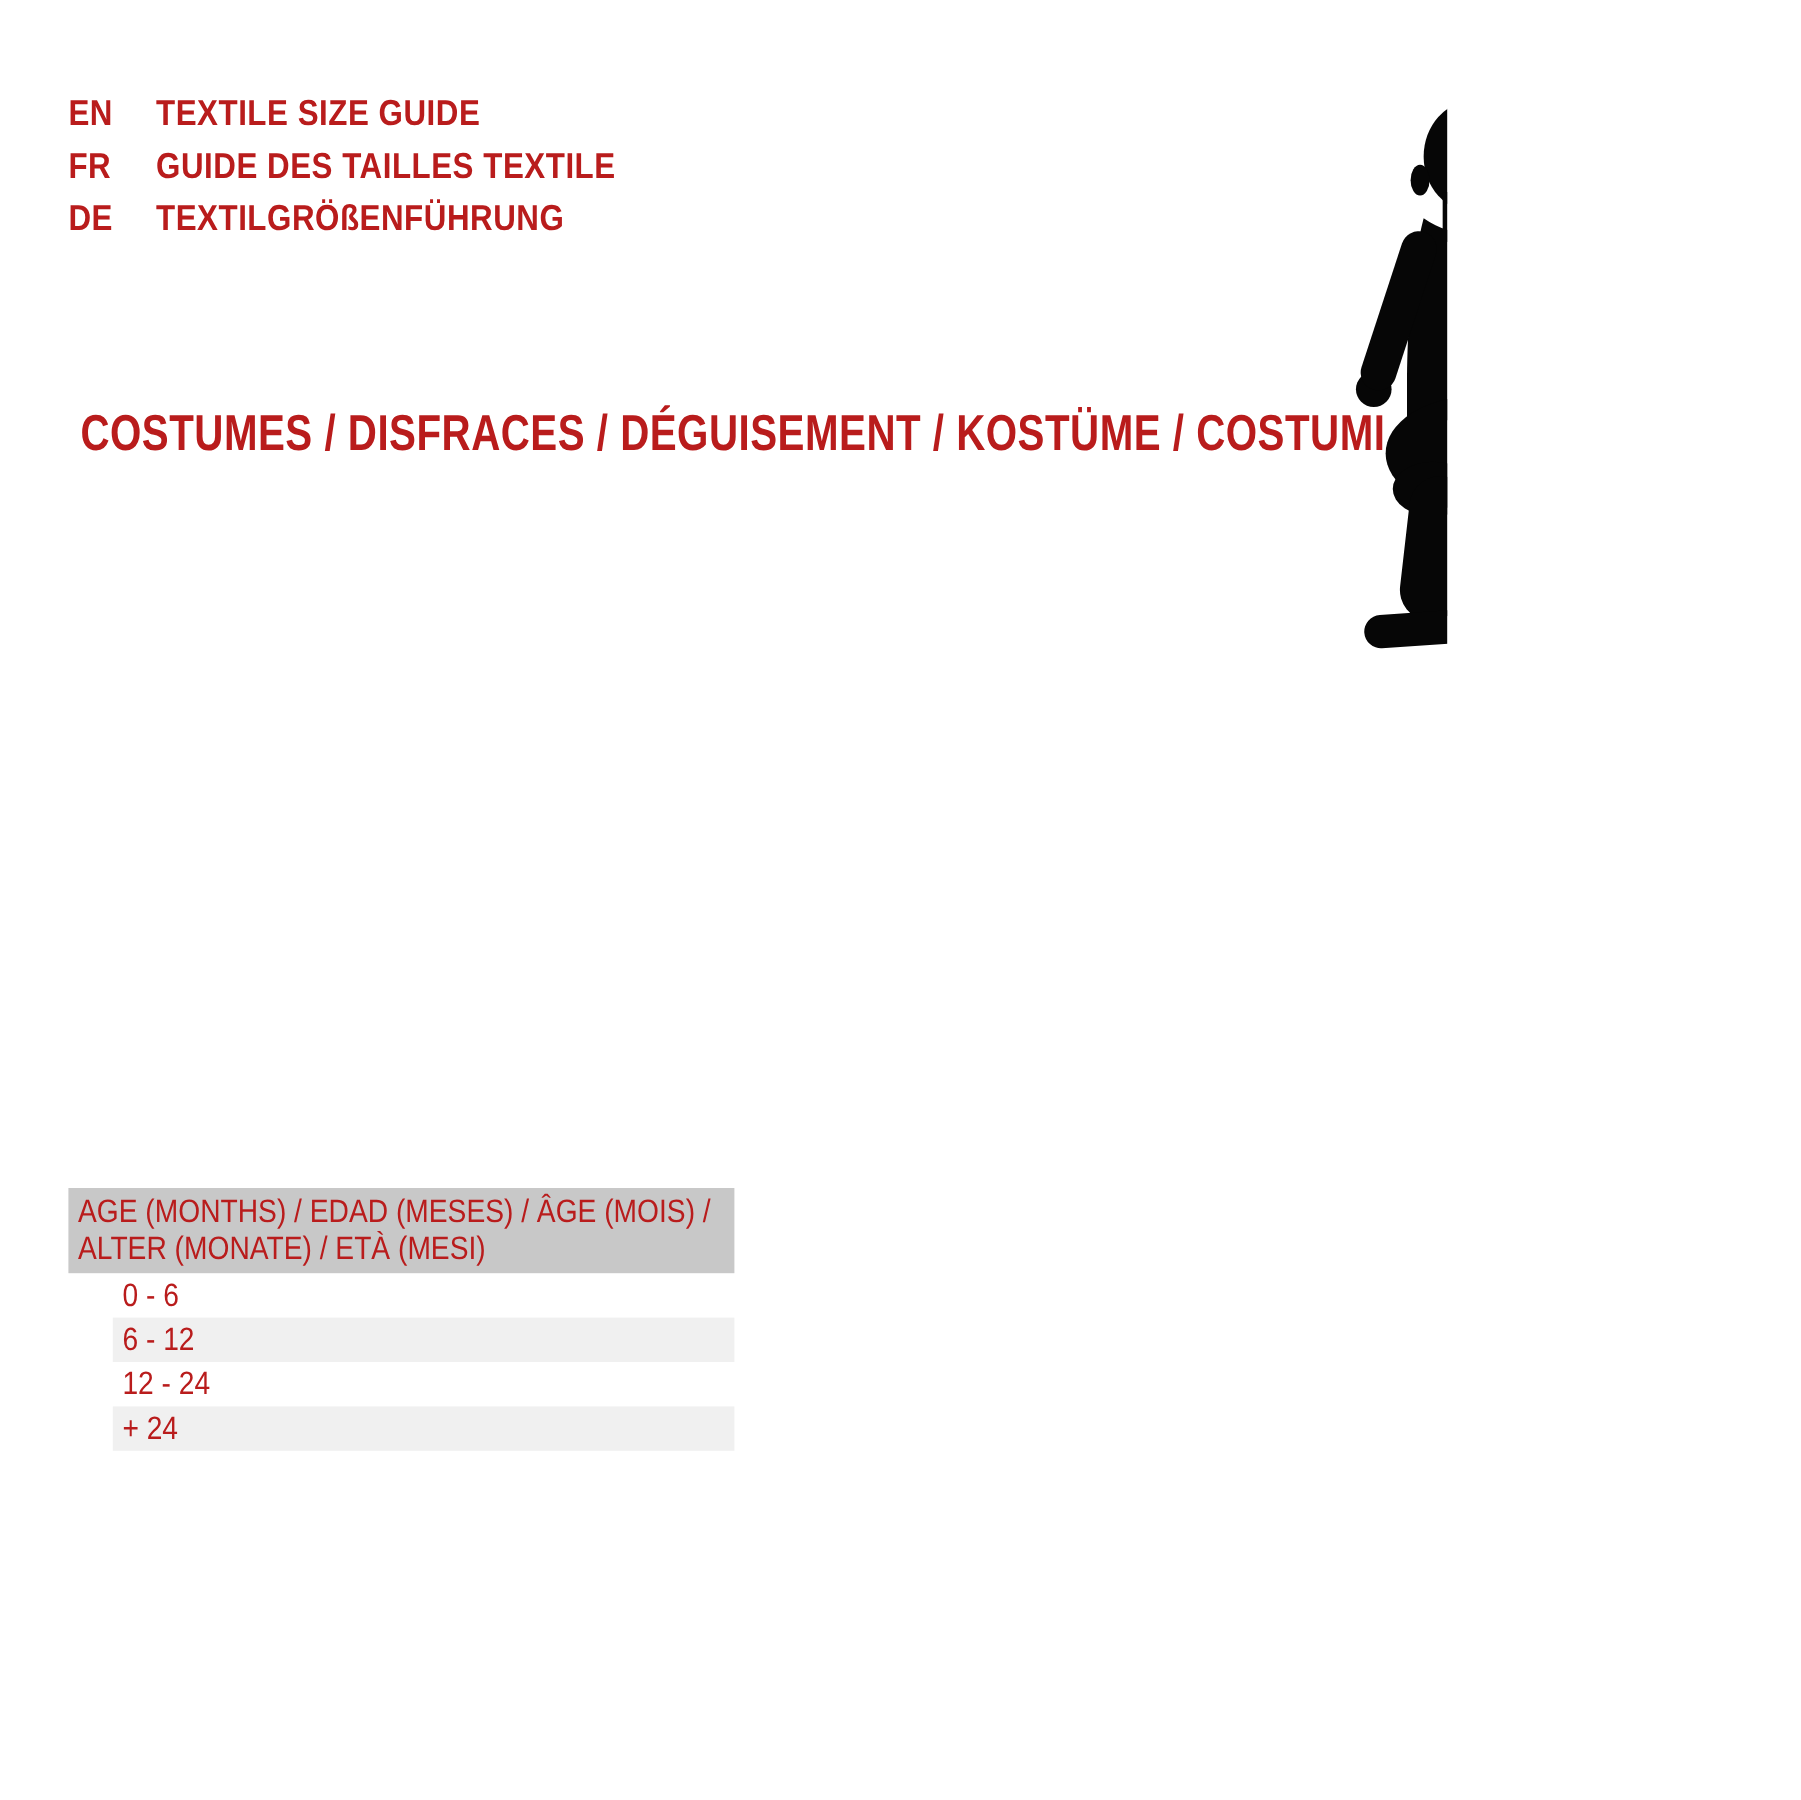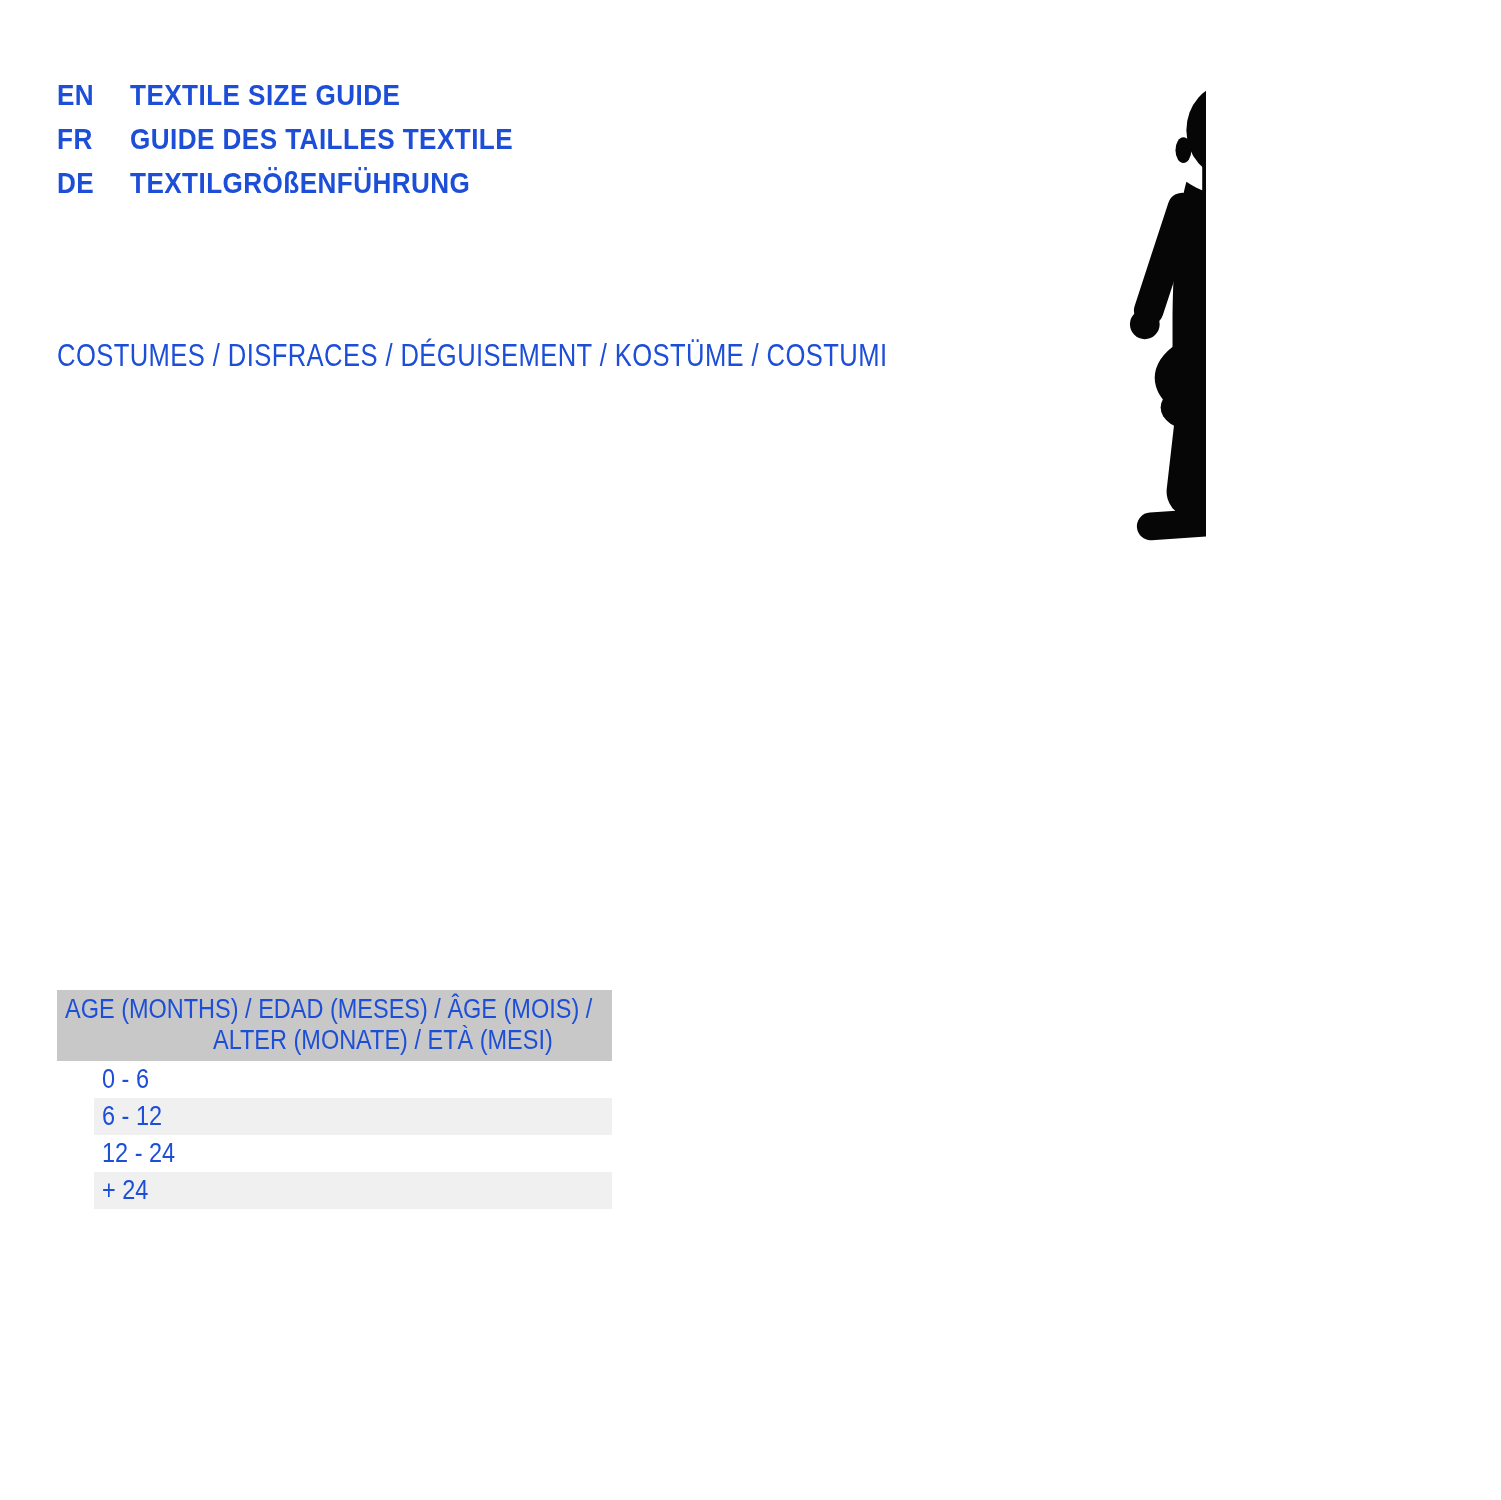--- a/index.html
+++ b/index.html
@@ -4,21 +4,21 @@
 <style>
   * { margin: 0; padding: 0; box-sizing: border-box; }
   html, body { background: #ffffff; }
   .page {
     position: relative;
     width: 1206px;
     height: 1500px;
     background: #ffffff;
     overflow: hidden;
     font-family: "Liberation Sans", sans-serif;
-    color: #1d4ed8;
+    color: #b91c1c;
   }
   
   .cnd {
     display: inline-block;
     transform: scaleX(0.87);
     transform-origin: 0 50%;
     white-space: nowrap;
   }
   .cnd-tight {
     display: inline-block;
@@ -39,24 +39,24 @@
     align-items: center;
     font-size: 30px;
     font-weight: 700;
     letter-spacing: 0.5px;
   }
   .lang-code { width: 73px; flex: 0 0 73px; }
 
   
   .category-heading {
     position: absolute;
-    left: 57px;
+    left: 67px;
     top: 337px;
-    font-size: 32px;
-    font-weight: 400;
+    font-size: 42px;
+    font-weight: 700;
     letter-spacing: 0.5px;
   }
 
   
   .baby-art {
     position: absolute;
     left: 1125px;
     top: 80px;
     width: 198px;
     height: 462px;
@@ -77,21 +77,20 @@
     width: 555px;
     font-size: 27px;
   }
   .age-table-header {
     background: #c8c8c8;
     padding: 4px 8px 5px 8px;
   }
   .age-table-header .hline {
     line-height: 31px;
     display: block;
-    text-align: right;
   }
   .age-row {
     height: 37px;
     line-height: 37px;
     padding-left: 8px;
     margin-left: 37px;
   }
   .age-row.alt { background: #f0f0f0; }
 </style>
 </head>

